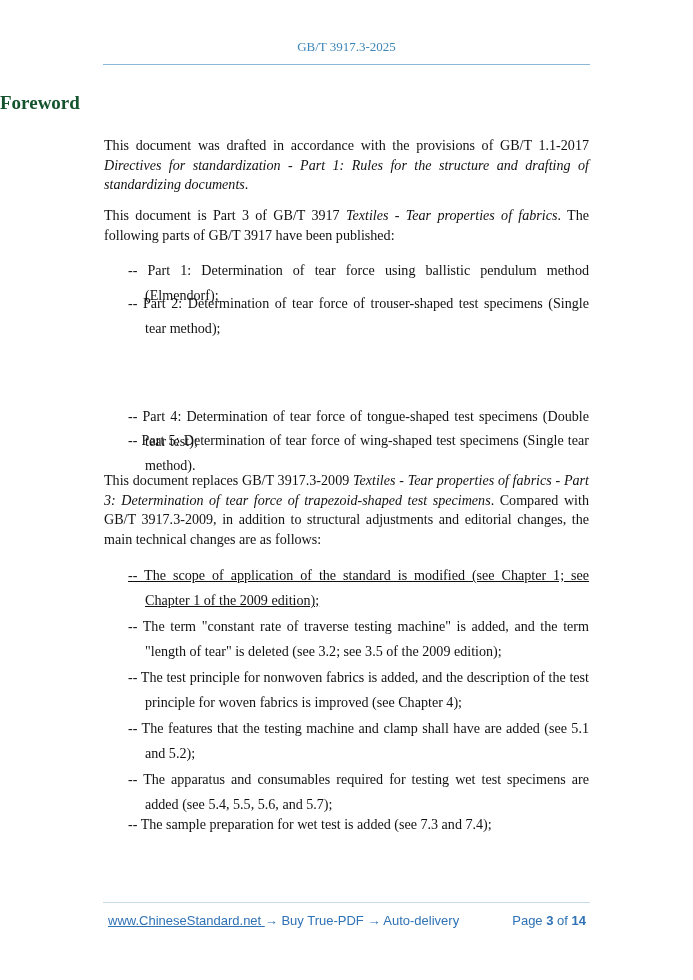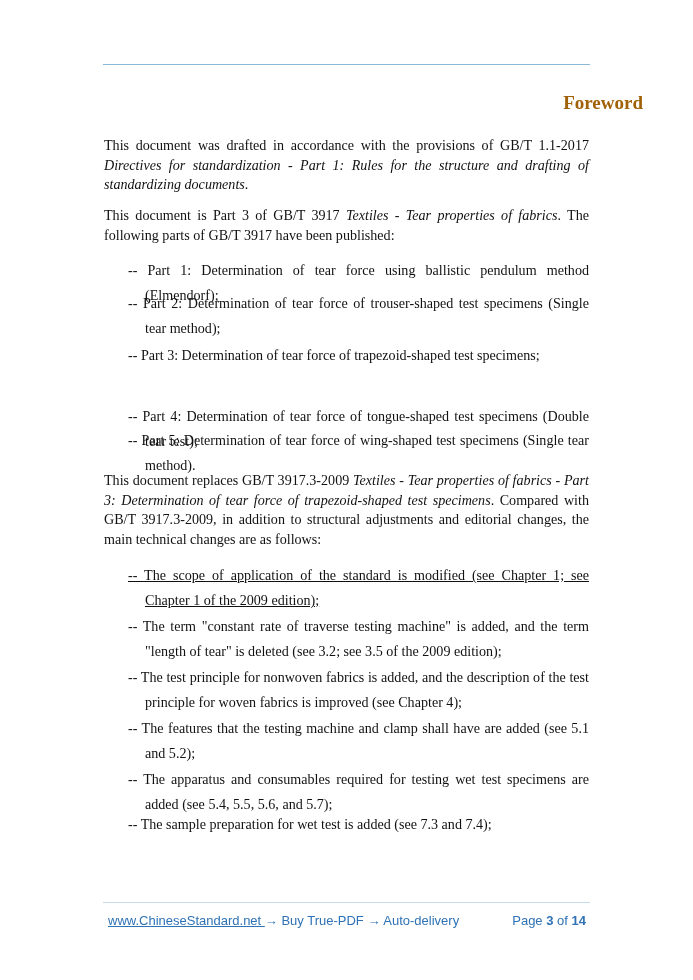--- a/index.html
+++ b/index.html
@@ -36,24 +36,24 @@
       width: 487px;
       top: 64px;
       height: 0;
       border-top: 1px solid #8ab8d6;
     }
     .foreword-title {
       position: absolute;
       left: 0;
       width: 643px;
       top: 92px;
-      text-align: right;
+      text-align: left;
       font-size: 19px;
       font-weight: bold;
-      color: #a16207;
+      color: #14532d;
     }
     .body-text {
       position: absolute;
       left: 104px;
       width: 485px;
       font-size: 14.1px;
       line-height: 19.6px;
       text-align: justify;
     }
     .body-text p {
@@ -98,35 +98,35 @@
     }
     .footer .pg-num {
       font-weight: bold;
     }
   </style>
 </head>
 <body>
 
 <div class="page">
 
+  <div class="header-title">GB/T 3917.3-2025</div>
   <div class="header-rule"></div>
 
   <div class="foreword-title">Foreword</div>
 
   <div class="body-text" style="top:136px;">
     <p><span>This document was drafted in accordance with the provisions of GB/T 1.1-2017 </span><i>Directives for standardization - Part 1: Rules for the structure and drafting of standardizing documents</i><span>.</span></p>
   </div>
 
   <div class="body-text" style="top:206px;">
     <p><span>This document is Part 3 of GB/T 3917 </span><i>Textiles - Tear properties of fabrics</i><span>. The following parts of GB/T 3917 have been published:</span></p>
   </div>
 
   <div class="bullet" style="top:258px;">-- Part 1: Determination of tear force using ballistic pendulum method (Elmendorf);</div>
   <div class="bullet" style="top:291px;">-- Part 2: Determination of tear force of trouser-shaped test specimens (Single tear method);</div>
-  <div class="bullet" style="top:343px;">-- Part 3: Determination of tear force of trapezoid-shaped test specimens;</div>
   <div class="bullet" style="top:376px;margin-top:28px;">-- Part 4: Determination of tear force of tongue-shaped test specimens (Double tear test);</div>
   <div class="bullet" style="top:428px;">-- Part 5: Determination of tear force of wing-shaped test specimens (Single tear method).</div>
 
   <div class="body-text" style="top:471px;">
     <p><span>This document replaces GB/T 3917.3-2009 </span><i>Textiles - Tear properties of fabrics - Part 3: Determination of tear force of trapezoid-shaped test specimens</i><span>. Compared with GB/T 3917.3-2009, in addition to structural adjustments and editorial changes, the main technical changes are as follows:</span></p>
   </div>
 
   <div class="bullet" style="top:563px;text-decoration:underline;">-- The scope of application of the standard is modified (see Chapter 1; see Chapter 1 of the 2009 edition);</div>
   <div class="bullet" style="top:614px;">-- The term "constant rate of traverse testing machine" is added, and the term "length of tear" is deleted (see 3.2; see 3.5 of the 2009 edition);</div>
   <div class="bullet" style="top:665px;">-- The test principle for nonwoven fabrics is added, and the description of the test principle for woven fabrics is improved (see Chapter 4);</div>

